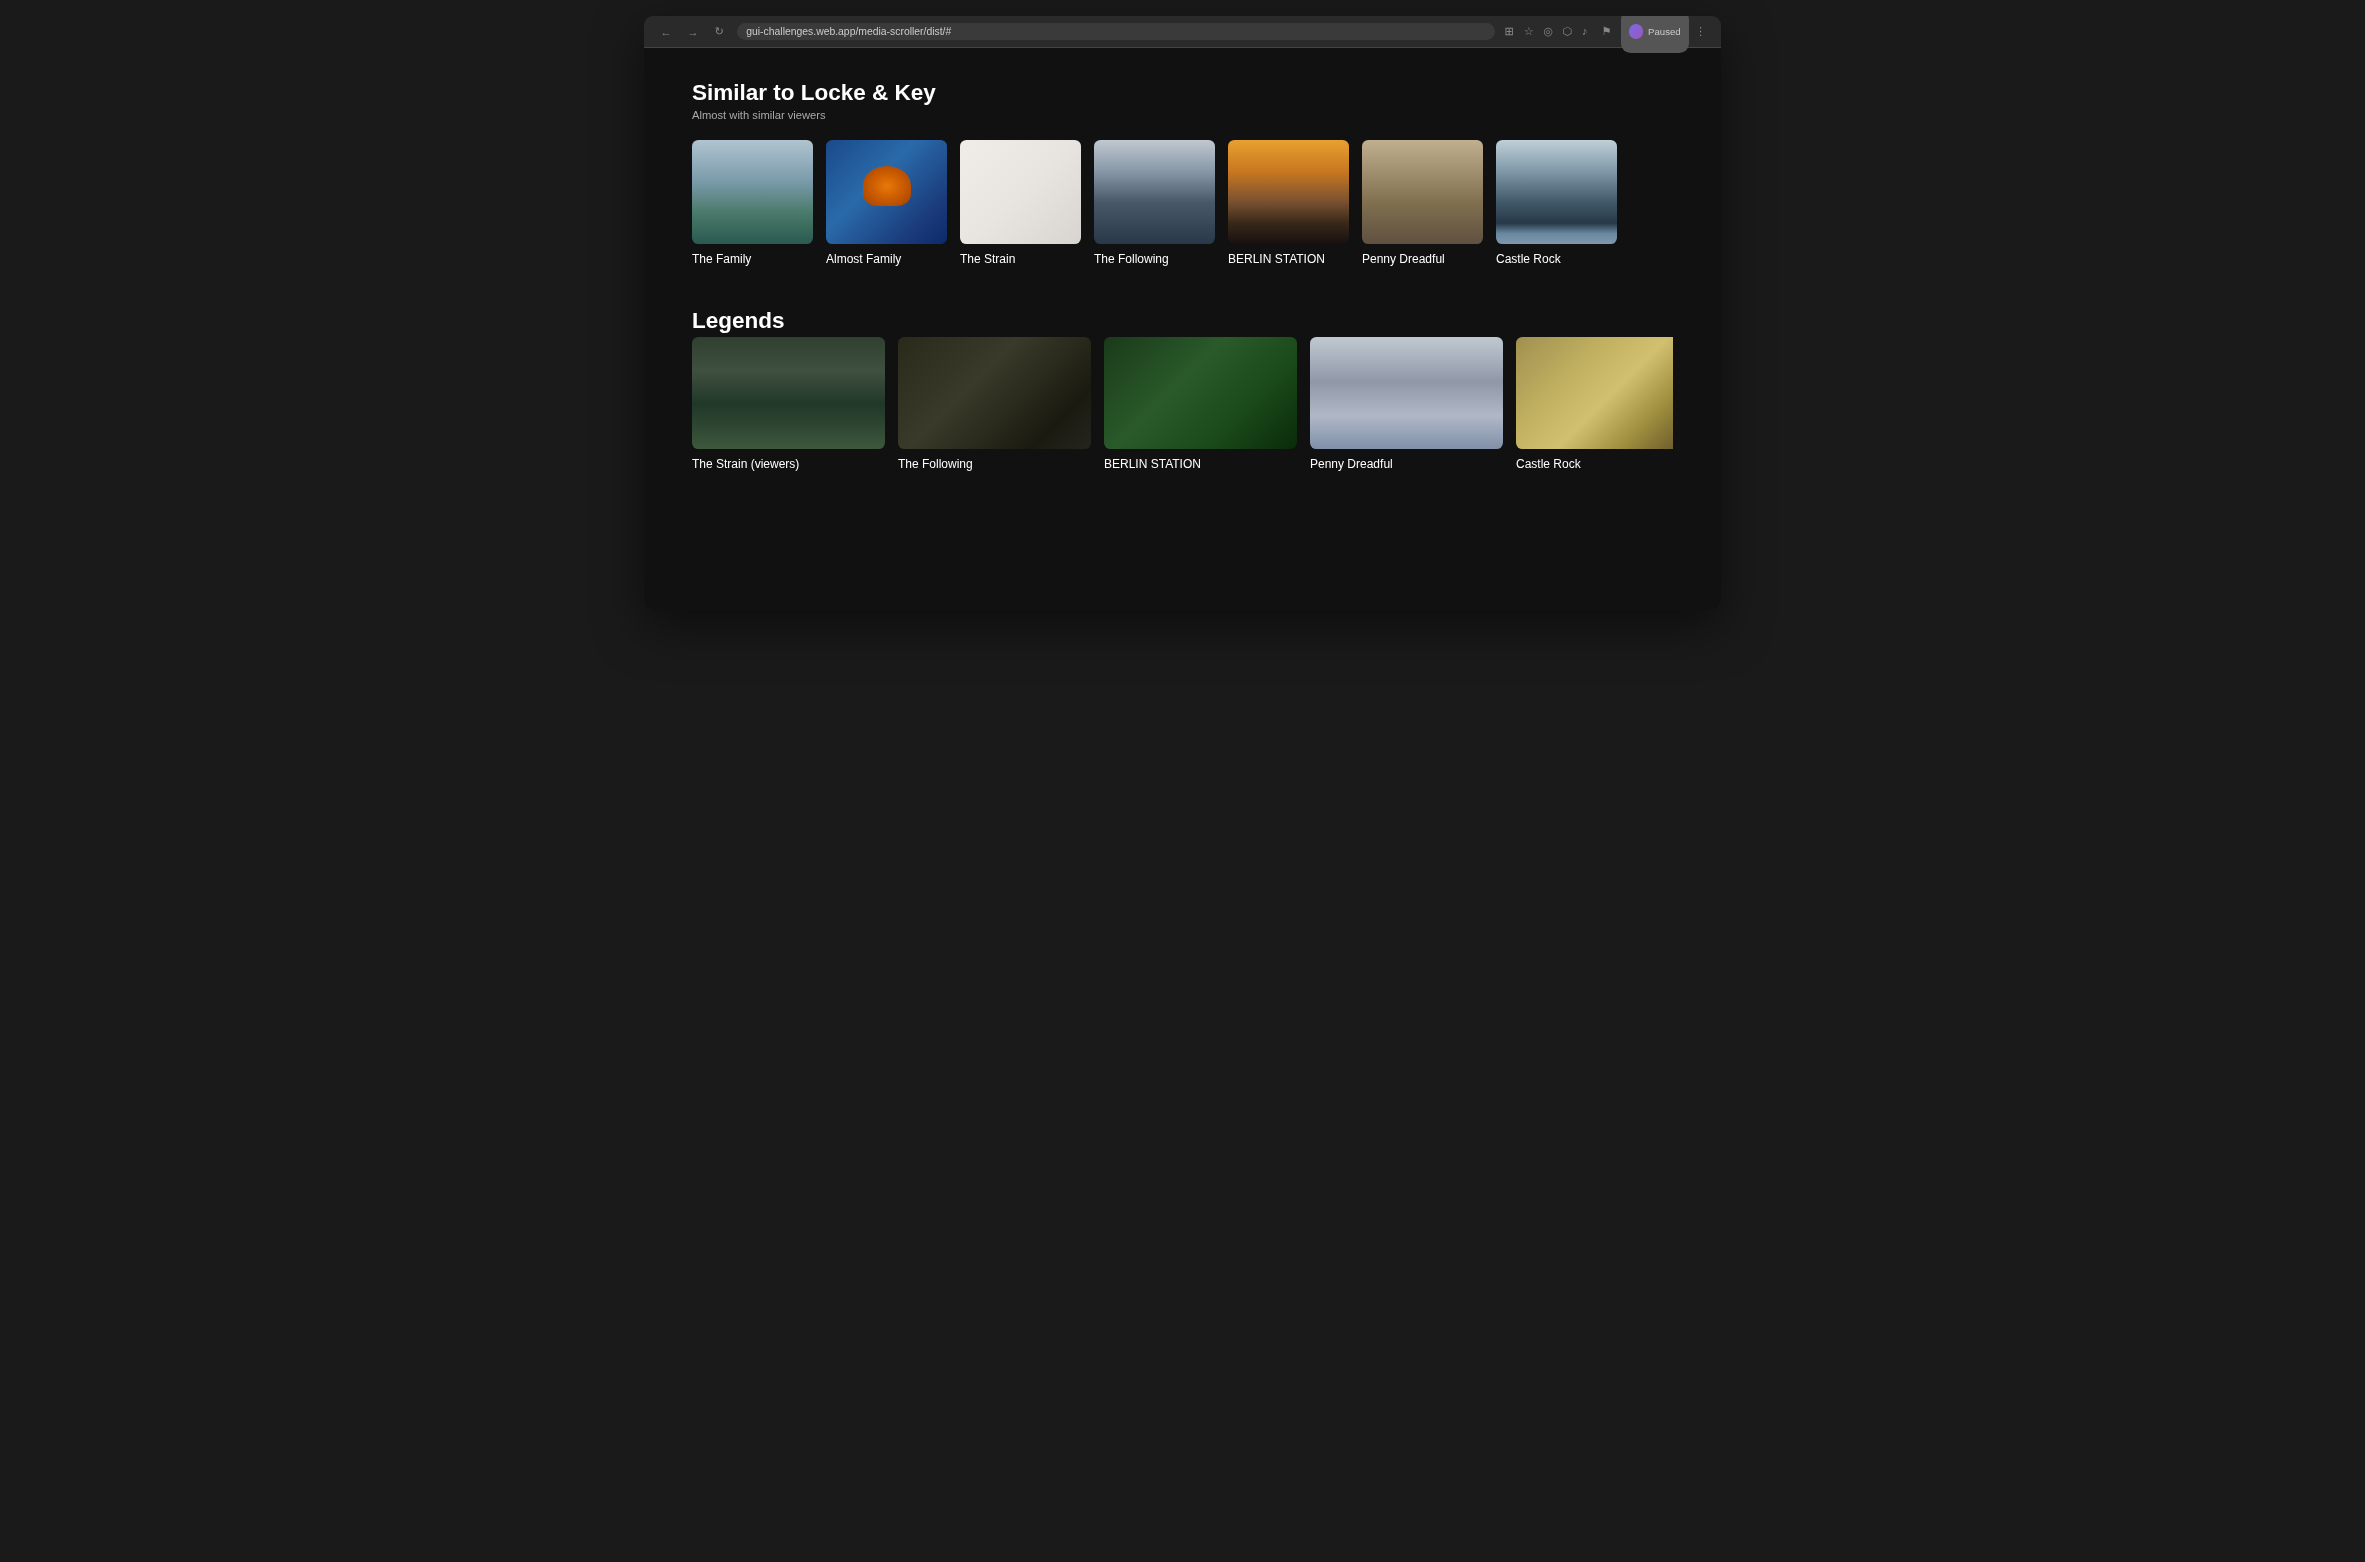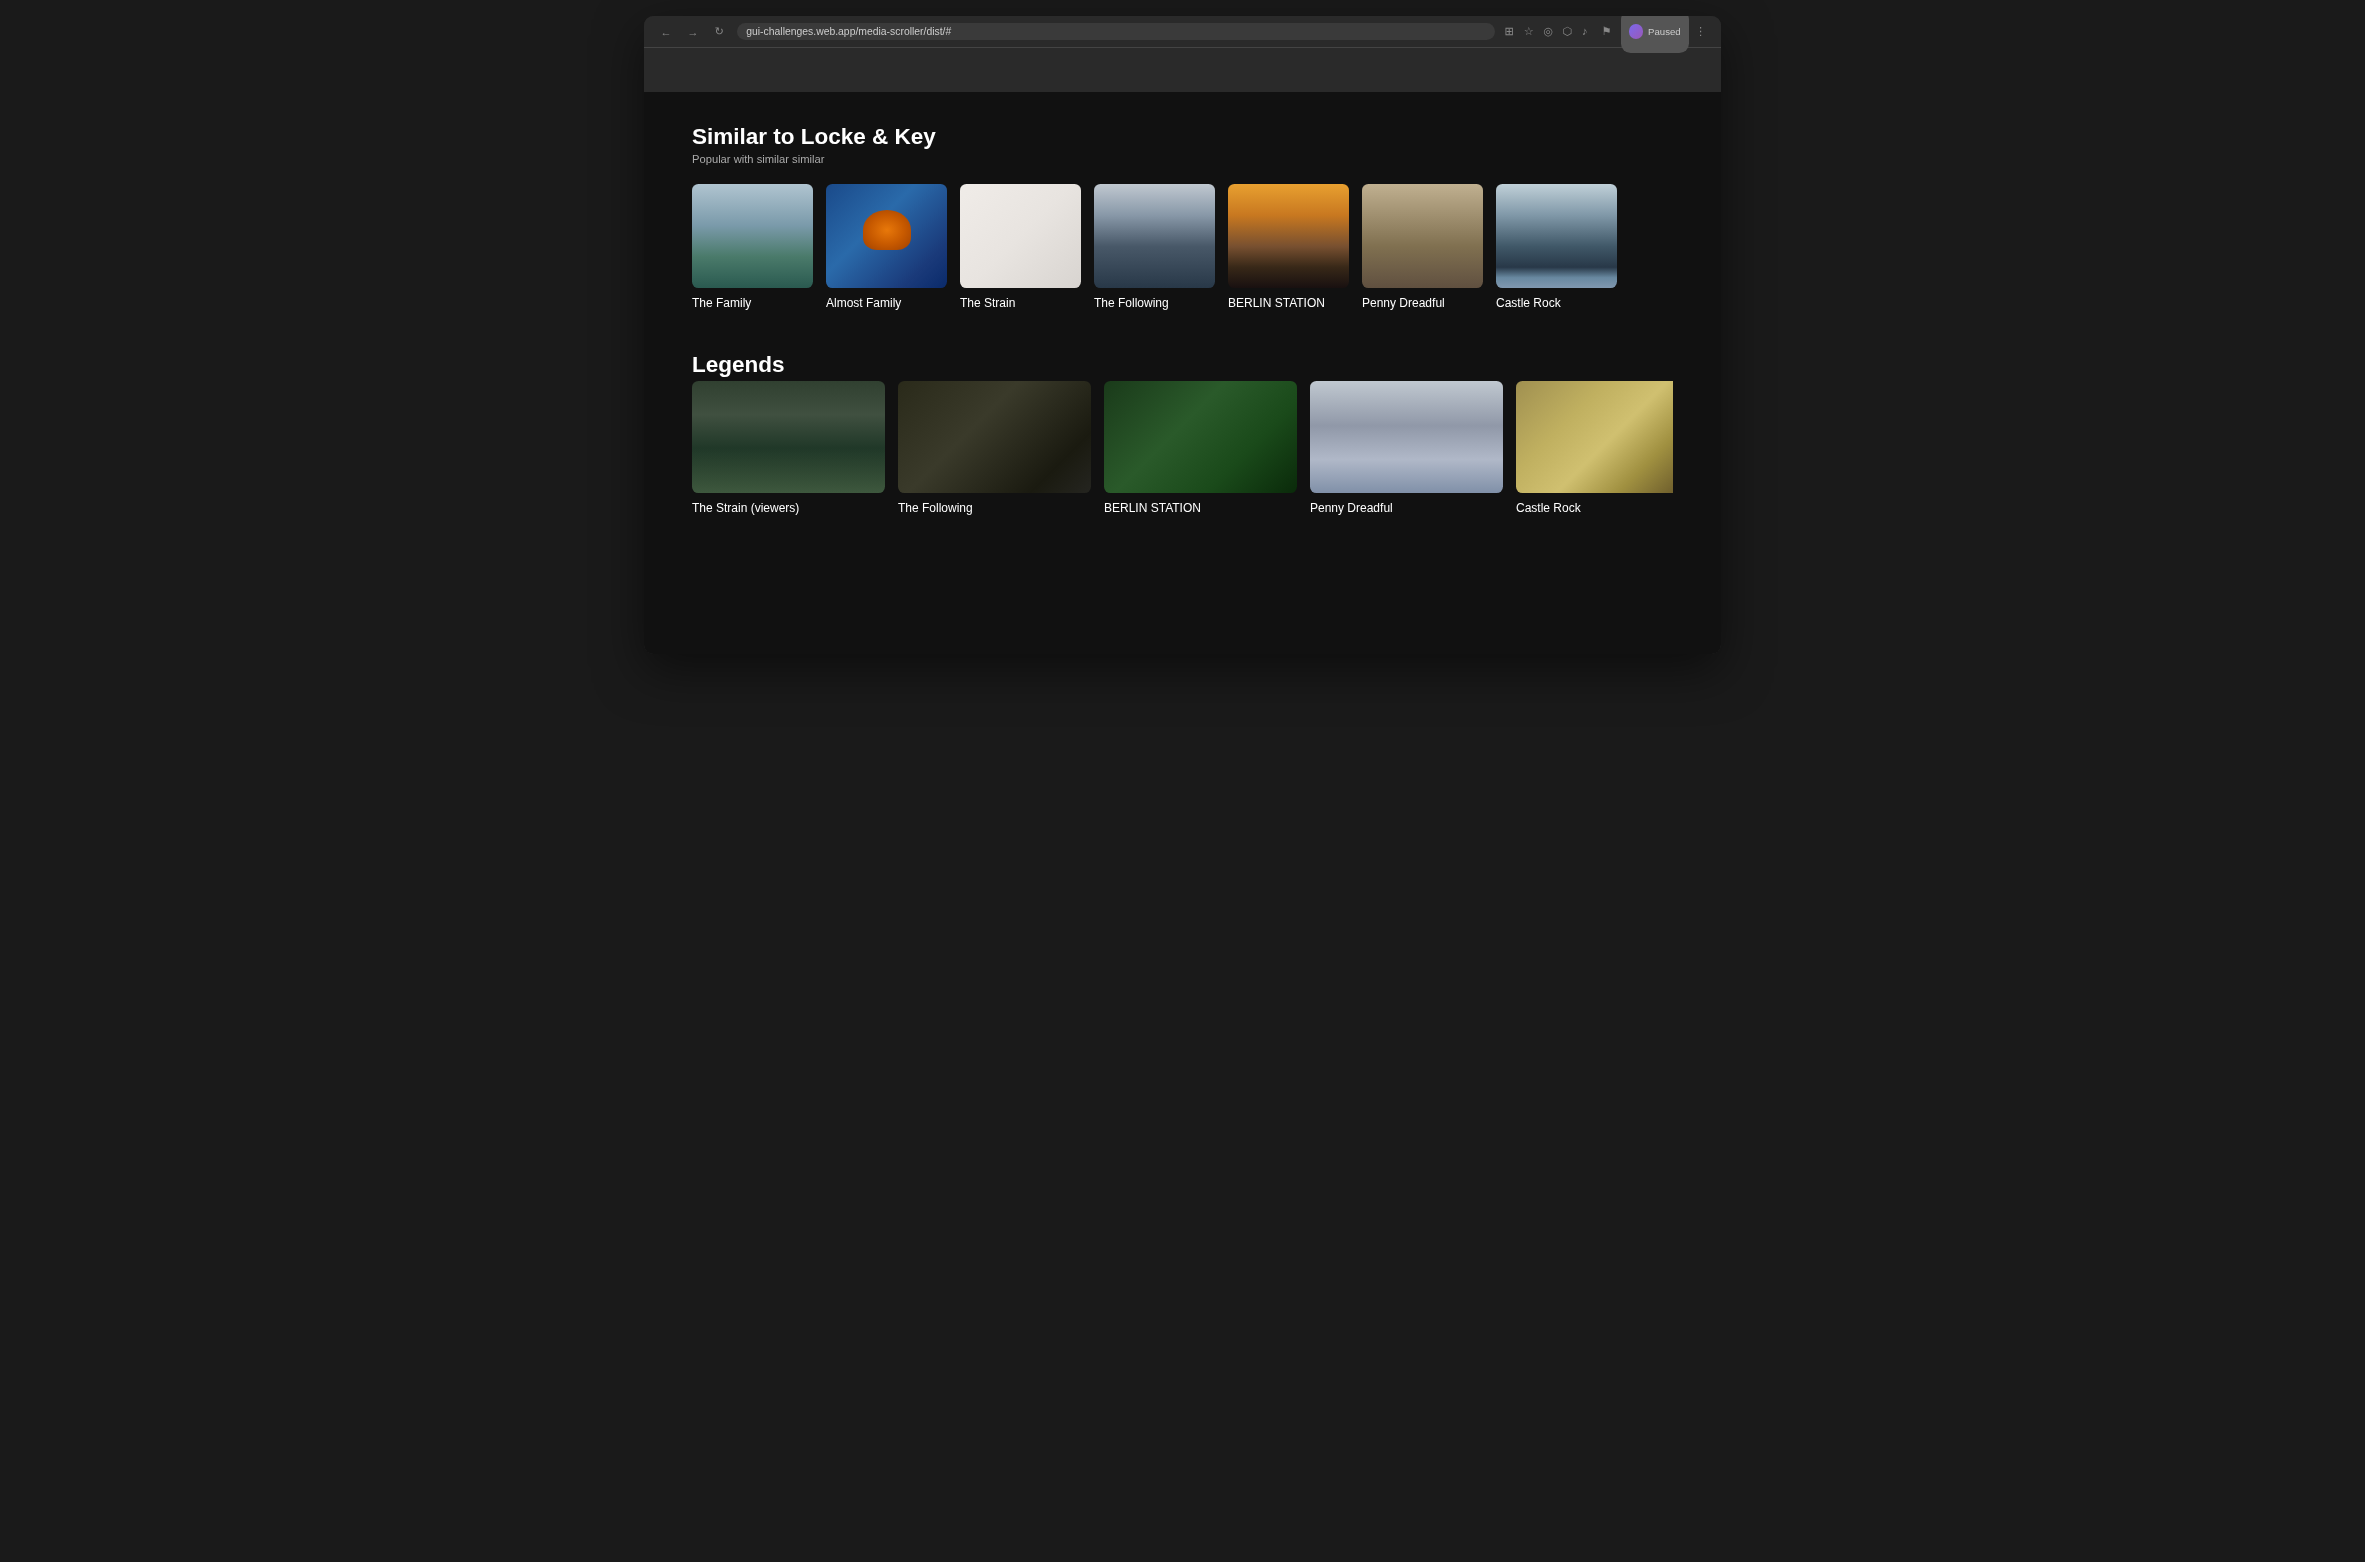--- a/index.html
+++ b/index.html
@@ -154,21 +154,20 @@
       height: 14.5px;
       border-radius: 50%;
       background: linear-gradient(135deg, #7b68ee, #9b59b6);
     }
 
     .page-content {
       background: #111;
       padding: 32px 48px;
       min-height: 562px;
       overflow-y: auto;
-      margin-top: 44px;
     }
 
     .section {
       margin-bottom: 40px;
     }
 
     .section-title {
       font-size: 22.5px;
       font-weight: 700;
       color: white;
@@ -362,21 +361,21 @@
         <span>Paused</span>
       </div>
       <span class="addr-icon">⋮</span>
     </div>
   </div>
 
   <div class="page-content">
 
     <div class="section">
       <h2 class="section-title">Similar to Locke &amp; Key</h2>
-      <p class="section-subtitle">Popular with similar similar</p>
+      <p class="section-subtitle">Almost with similar viewers</p>
       <div class="media-row">
 
 
         <div class="media-item small">
           <div class="media-thumbnail">
             <div class="thumb-aerial-city"></div>
           </div>
           <div class="media-label">The Family</div>
         </div>
 

